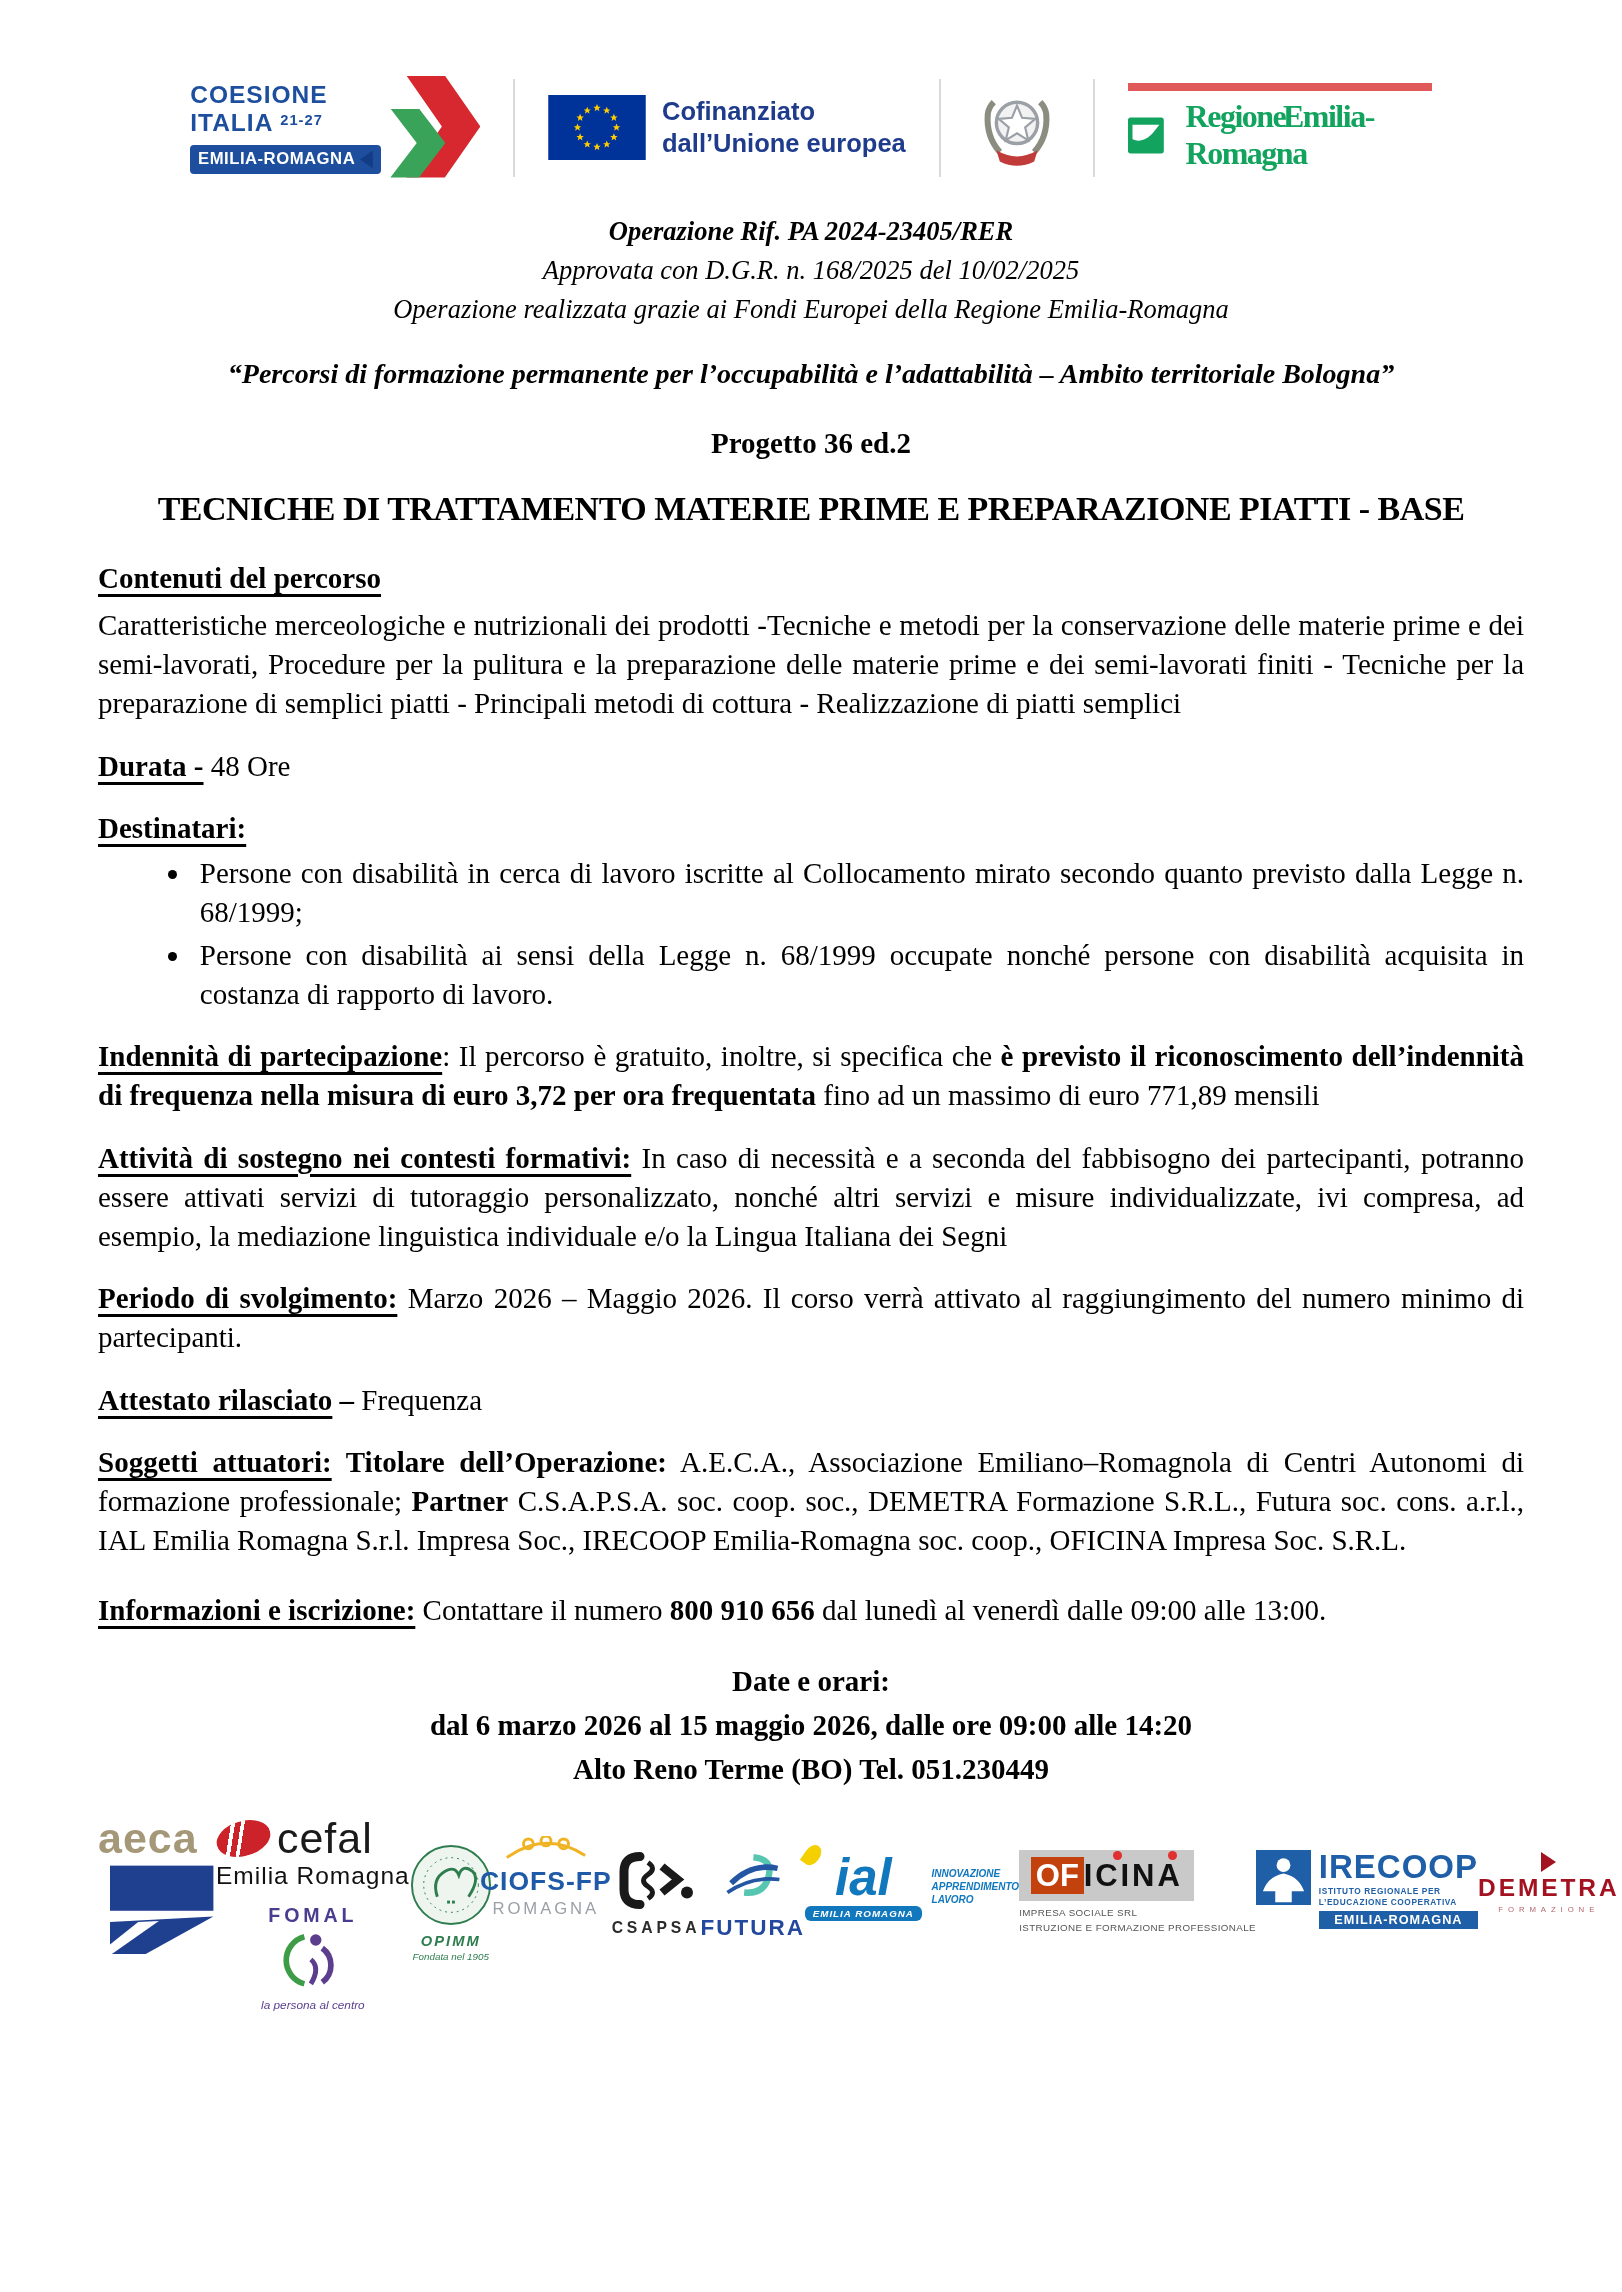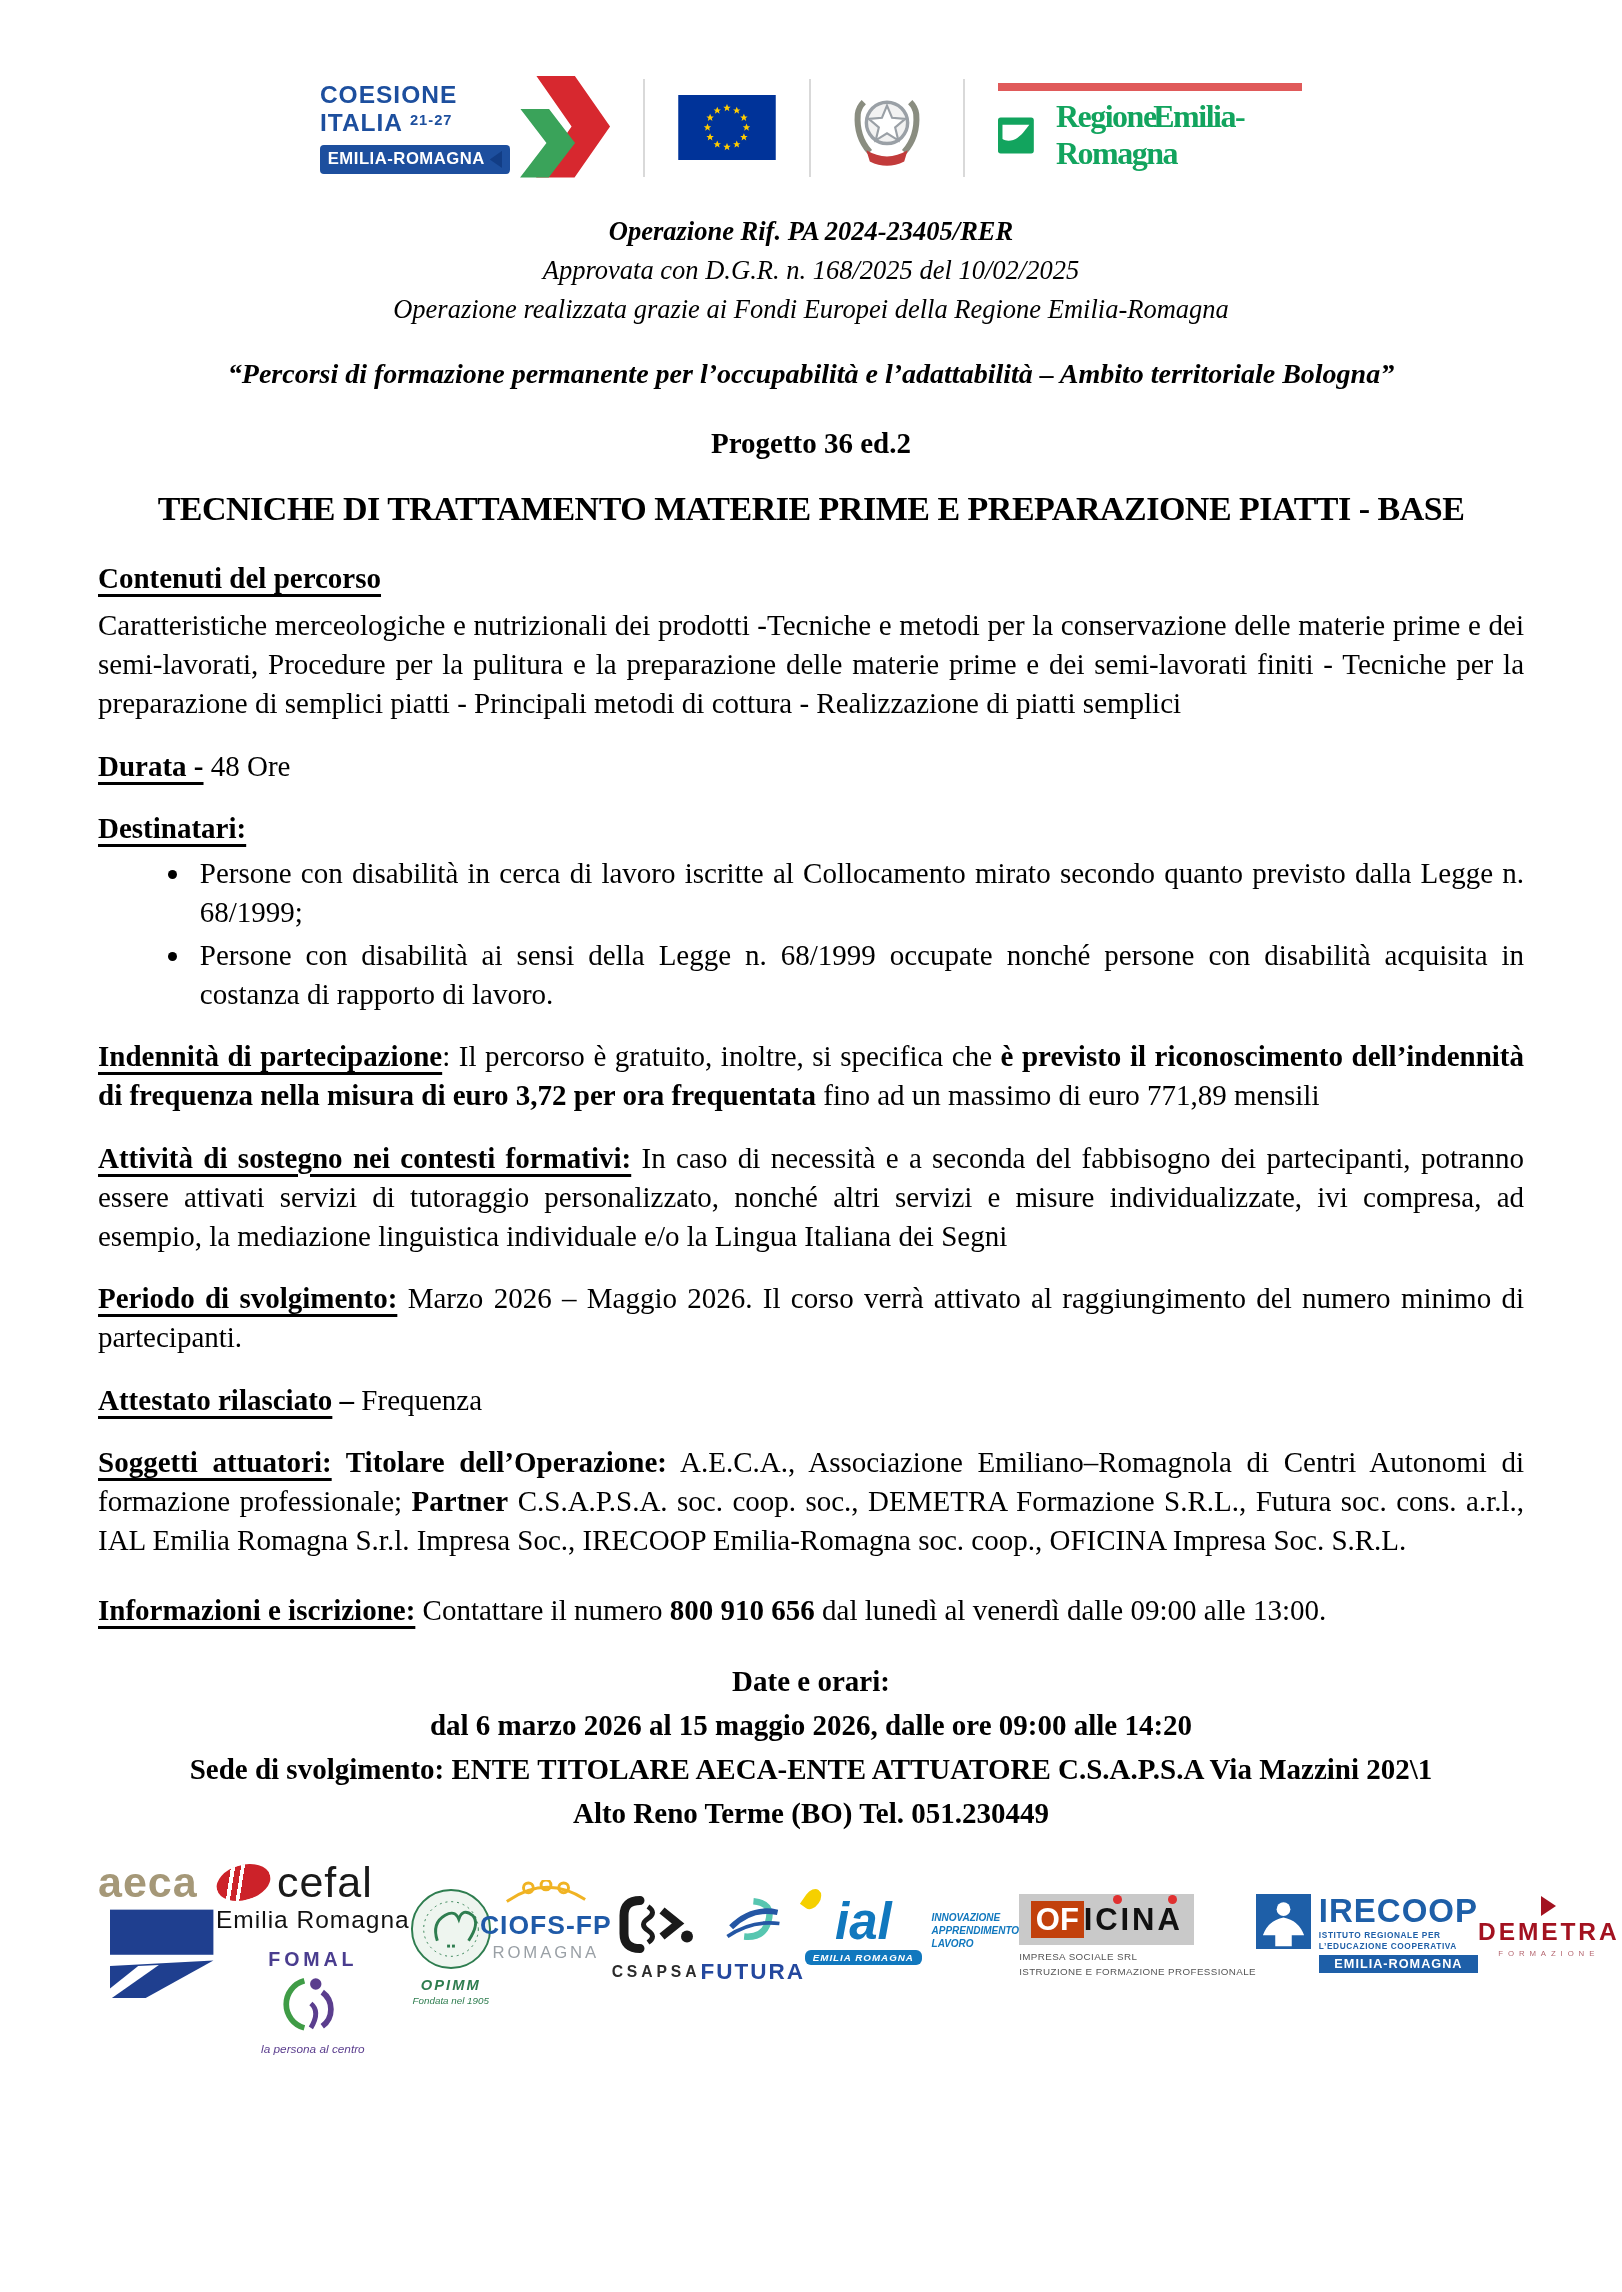--- a/index.html
+++ b/index.html
@@ -147,20 +147,24 @@
         <use href="#eustar" x="42" y="20"></use>
           <use href="#eustar" x="40.4" y="26"></use>
           <use href="#eustar" x="36" y="30.4"></use>
         <use href="#eustar" x="30" y="32"></use>
           <use href="#eustar" x="24" y="30.4"></use>
           <use href="#eustar" x="19.6" y="26"></use>
         <use href="#eustar" x="18" y="20"></use>
           <use href="#eustar" x="19.6" y="14"></use>
           <use href="#eustar" x="24" y="9.6"></use>
       </svg>
+      <div class="eu-text">
+        <div>Cofinanziato</div>
+        <div>dall’Unione europea</div>
+      </div>
     </div>
     <div class="vsep"></div>
     <svg width="86" height="86" viewBox="0 0 100 100">
       <path d="M30 78 Q14 60 16 34 Q17 26 23 20" fill="none" stroke="#8a8d80" stroke-width="7"></path>
       <path d="M70 78 Q86 60 84 34 Q83 26 77 20" fill="none" stroke="#8a8d80" stroke-width="7"></path>
       <circle cx="50" cy="44" r="24" fill="#f2f2f2" stroke="#9aa0a6" stroke-width="4"></circle>
       <path d="M50,24 55.9,38.2 71.2,39.4 59.5,49.4 63.1,64.3 50,56.2 36.9,64.3 40.5,49.4 28.8,39.4 44.1,38.2 Z" fill="#ffffff" stroke="#9aa0a6" stroke-width="2.5"></path>
       <path d="M26 76 Q50 90 74 76 L70 89 Q50 99 30 89 Z" fill="#c23b3b"></path>
     </svg>
     <div class="vsep"></div>
@@ -225,21 +229,20 @@
     <span class="h-u">Soggetti attuatori:</span><span class="b"> Titolare dell’Operazione:</span><span> A.E.C.A., Associazione Emiliano–Romagnola di Centri Autonomi di formazione professionale; </span><span class="b">Partner</span><span> C.S.A.P.S.A. soc. coop. soc., DEMETRA Formazione S.R.L., Futura soc. cons. a.r.l., IAL Emilia Romagna S.r.l. Impresa Soc., IRECOOP Emilia-Romagna soc. coop., OFICINA Impresa Soc. S.R.L.</span>
   </p>
 
   <p class="sec line" style="margin-top:31px">
     <span class="h-u">Informazioni e iscrizione:</span><span> Contattare il numero </span><span class="b">800 910 656</span><span> dal lunedì al venerdì dalle 09:00 alle 13:00.</span>
   </p>
 
   <div class="schedule">
     <div>Date e orari:</div>
     <div>dal 6 marzo 2026 al 15 maggio 2026, dalle ore 09:00 alle 14:20</div>
-    <div>Sede di svolgimento: ENTE TITOLARE AECA-ENTE ATTUATORE C.S.A.P.S.A Via Mazzini 202\1</div>
     <div>Alto Reno Terme (BO) Tel. 051.230449</div>
   </div>
 
   <div class="footer-logos">
 
     <div class="lg">
       <div class="aeca-word">aeca</div>
       <svg width="118" height="94" viewBox="0 0 120 100">
         <rect x="10" y="6" width="110" height="48" fill="#1f3f8f"></rect>
         <polygon points="10,100 10,66 120,60 48,100" fill="#1f3f8f"></polygon>

